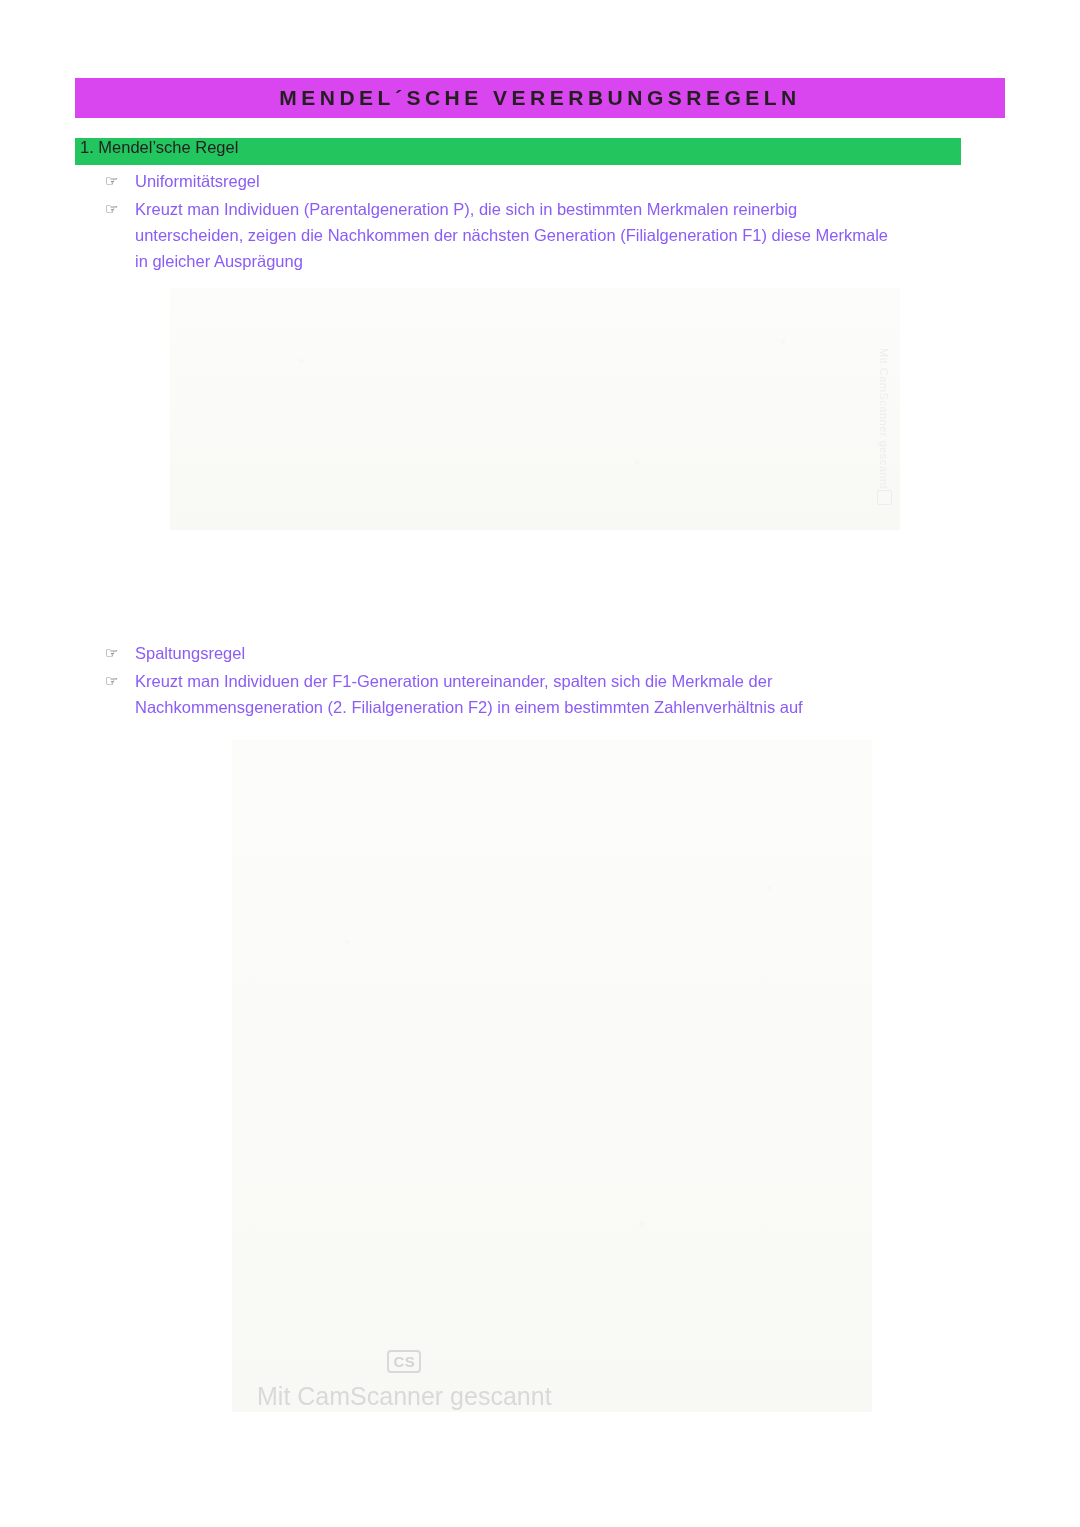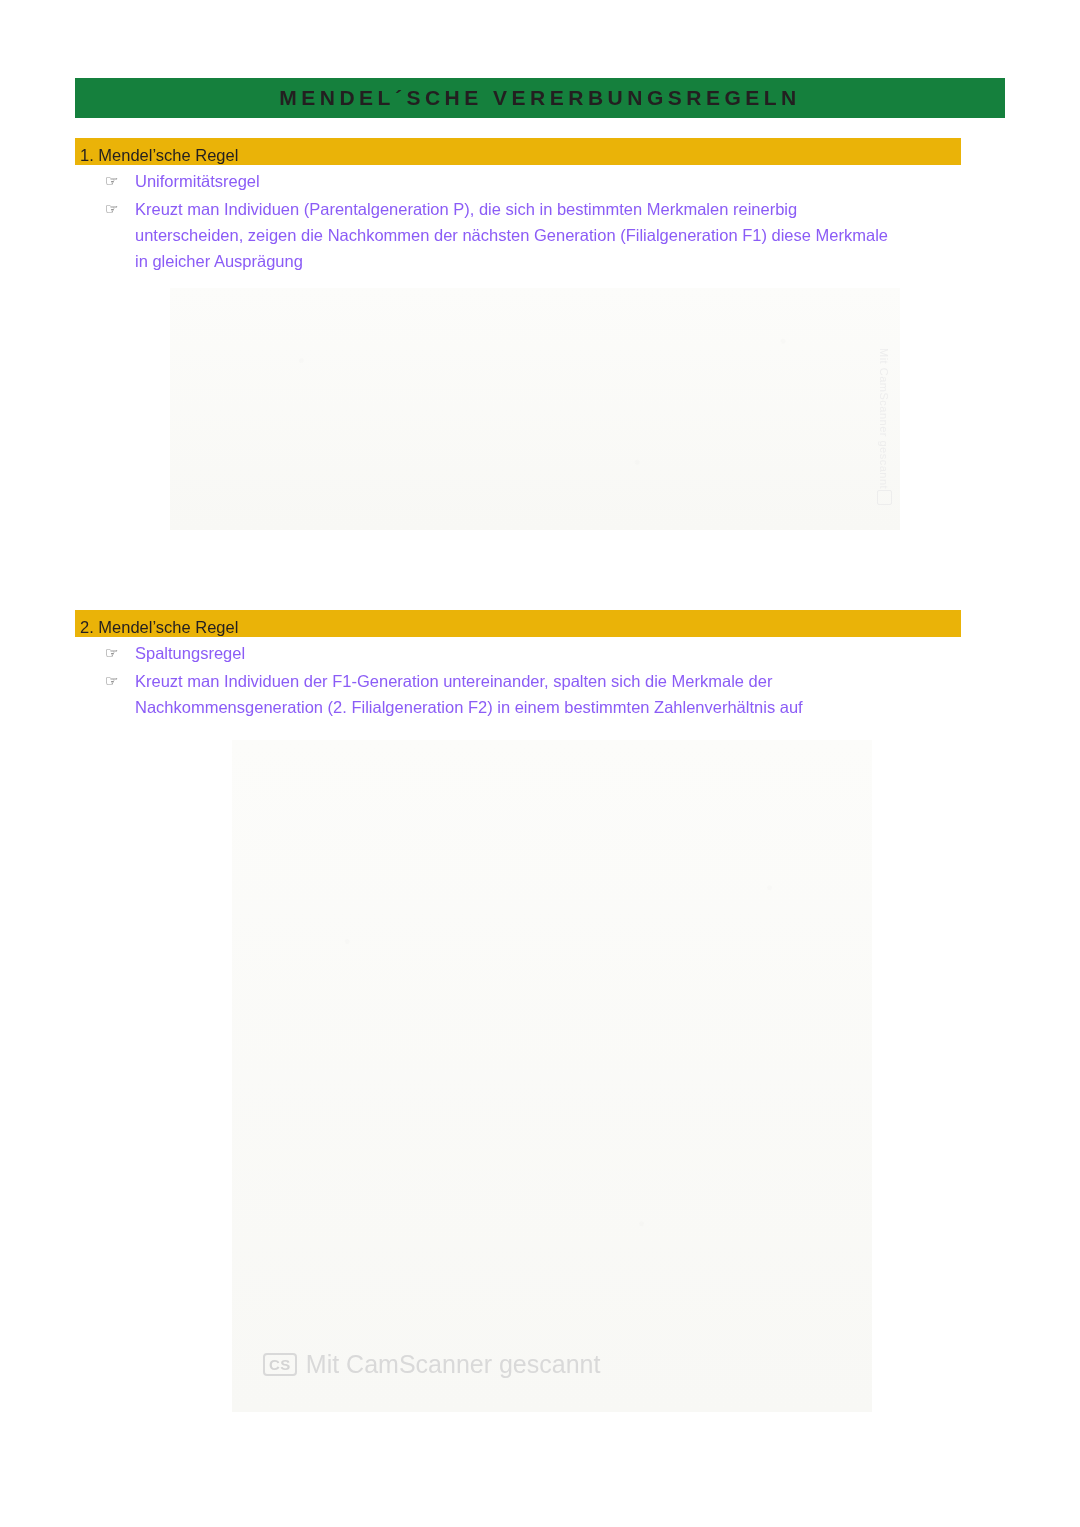--- a/index.html
+++ b/index.html
@@ -13,39 +13,39 @@
     position:relative;
     overflow:hidden;
   }
   .page{position:relative;width:1080px;height:1527px;}
 
   
   .title-banner{
     position:absolute;
     left:75px; top:78px;
     width:930px; height:40px;
-    background:#15803d;
+    background:#d946ef;
     display:flex; align-items:center; justify-content:center;
   }
   .title-banner .t{
     font-size:21px;
     font-weight:bold;
     letter-spacing:4.5px;
     color:#231f20;
     white-space:nowrap;
   }
 
   
   .sec-band{
     position:absolute;
     left:75px;
     width:886px;
     height:27px;
-    background:#eab308;
-    display:flex; align-items:flex-end;
+    background:#22c55e;
+    display:flex; align-items:flex-start;
   }
   .sec-band .lbl{
     font-size:16.5px;
     color:#231f20;
     padding-left:5px;
   }
 
   
   .bullets{position:absolute;left:105px;width:790px;}
   .bul-row{display:flex;align-items:flex-start;margin-bottom:2px;}
@@ -240,23 +240,20 @@
         <line x1="527" y1="202" x2="825" y2="202" stroke="#111" stroke-width="1.6"></line>
 
         <line x1="290" y1="235" x2="420" y2="235" stroke="#111" stroke-width="1.6"></line>
         <text class="hw" x="325" y="230" font-size="17">rot</text>
       </svg>
     </div>
     <div class="wm-vert" style="right:10px; top:60px;">Mit CamScanner gescannt</div>
     <div class="wm-vert-box" style="right:8px; top:202px;"></div>
   </div>
 
-  <div class="sec-band" style="top:610px;">
-    <span class="lbl">2. Mendel’sche Regel</span>
-  </div>
 
   <div class="bullets" style="top:640px;">
     <div class="bul-row">
       <span class="bul-mark">☞</span>
       <span class="bul-text">Spaltungsregel</span>
     </div>
     <div class="bul-row">
       <span class="bul-mark">☞</span>
       <span class="bul-text">Kreuzt man Individuen der F1-Generation untereinander, spalten sich die Merkmale der Nachkommensgeneration (2. Filialgeneration F2) in einem bestimmten Zahlenverhältnis auf</span>
     </div>
@@ -419,18 +416,18 @@
         <line x1="482" y1="544" x2="482" y2="573" stroke="#111" stroke-width="1.4"></line>
         <line x1="404" y1="573" x2="600" y2="573" stroke="#111" stroke-width="1.6"></line>
         <line x1="404" y1="597" x2="600" y2="597" stroke="#111" stroke-width="1.6"></line>
         <text class="pr" x="406" y="618" font-size="13" font-weight="bold">Zahlenverhältnis:</text>
         <text class="hw" x="432" y="645" font-size="19">3 : 1</text>
         <line x1="404" y1="652" x2="600" y2="652" stroke="#111" stroke-width="1.6"></line>
       </svg>
     </div>
   </div>
 
-  <div class="wm" style="left:263px; top:1350px;">
+  <div class="wm" style="left:257px; top:1350px;flex-direction:column;">
     <span class="cs-box">CS</span>
     <span>Mit CamScanner gescannt</span>
   </div>
 
 </div>
 
 </body></html>

